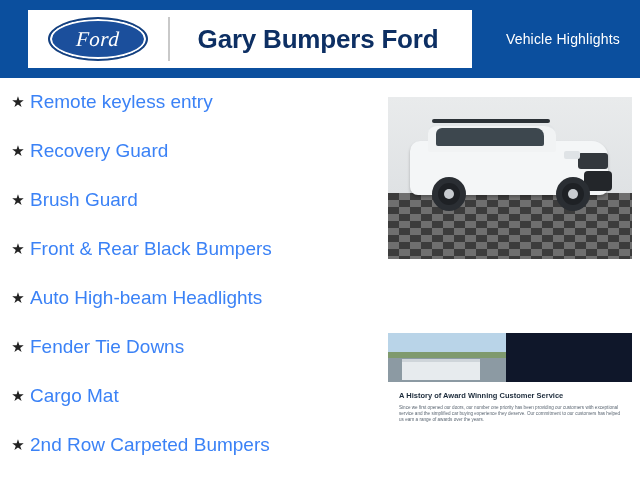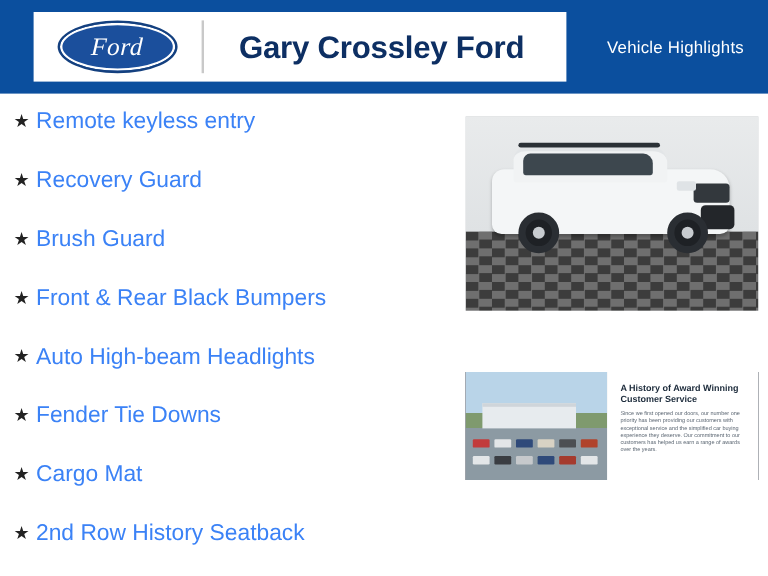--- a/index.html
+++ b/index.html
@@ -126,26 +126,27 @@
     left: 388px;
     top: 97px;
     width: 244px;
     height: 162px;
     background: #cfd2d4;
     overflow: hidden;
   }
   .photo-award {
     position: absolute;
     left: 388px;
-    top: 310px;
+    top: 333px;
     width: 244px;
     height: 90px;
     background: #0f172a;
     overflow: hidden;
     display: flex;
+    flex-direction: column;
   }
 
   
   .v-sky {
     position: absolute;
     left: 0; top: 0;
     width: 244px; height: 96px;
     background: linear-gradient(#e9ebec, #dfe2e4);
   }
   .v-floor {
@@ -290,21 +291,21 @@
 <div class="page">
 
   <div class="header">
     <div class="logo-panel">
       <div class="ford-oval-wrap">
         <div class="ford-oval">
           <span>Ford</span>
         </div>
       </div>
       <div class="logo-divider"></div>
-      <div class="dealer-name">Gary Crossley Ford</div>
+      <div class="dealer-name">Gary Bumpers Ford</div>
     </div>
     <div class="header-title">Vehicle Highlights</div>
   </div>
 
   <div class="features">
     <div class="feature-row">
       <div class="bullet">★</div>
       <div class="feature-label">Remote keyless entry</div>
     </div>
     <div class="feature-row">
@@ -326,21 +327,21 @@
     <div class="feature-row">
       <div class="bullet">★</div>
       <div class="feature-label">Fender Tie Downs</div>
     </div>
     <div class="feature-row">
       <div class="bullet">★</div>
       <div class="feature-label">Cargo Mat</div>
     </div>
     <div class="feature-row">
       <div class="bullet">★</div>
-      <div class="feature-label">2nd Row History Seatback</div>
+      <div class="feature-label">2nd Row Carpeted Bumpers</div>
     </div>
   </div>
 
   <div class="photo-vehicle">
     <div class="v-sky"></div>
     <div class="v-floor"></div>
     <div class="v-body"></div>
     <div class="v-greenhouse"></div>
     <div class="v-glass"></div>
     <div class="v-rack"></div>

